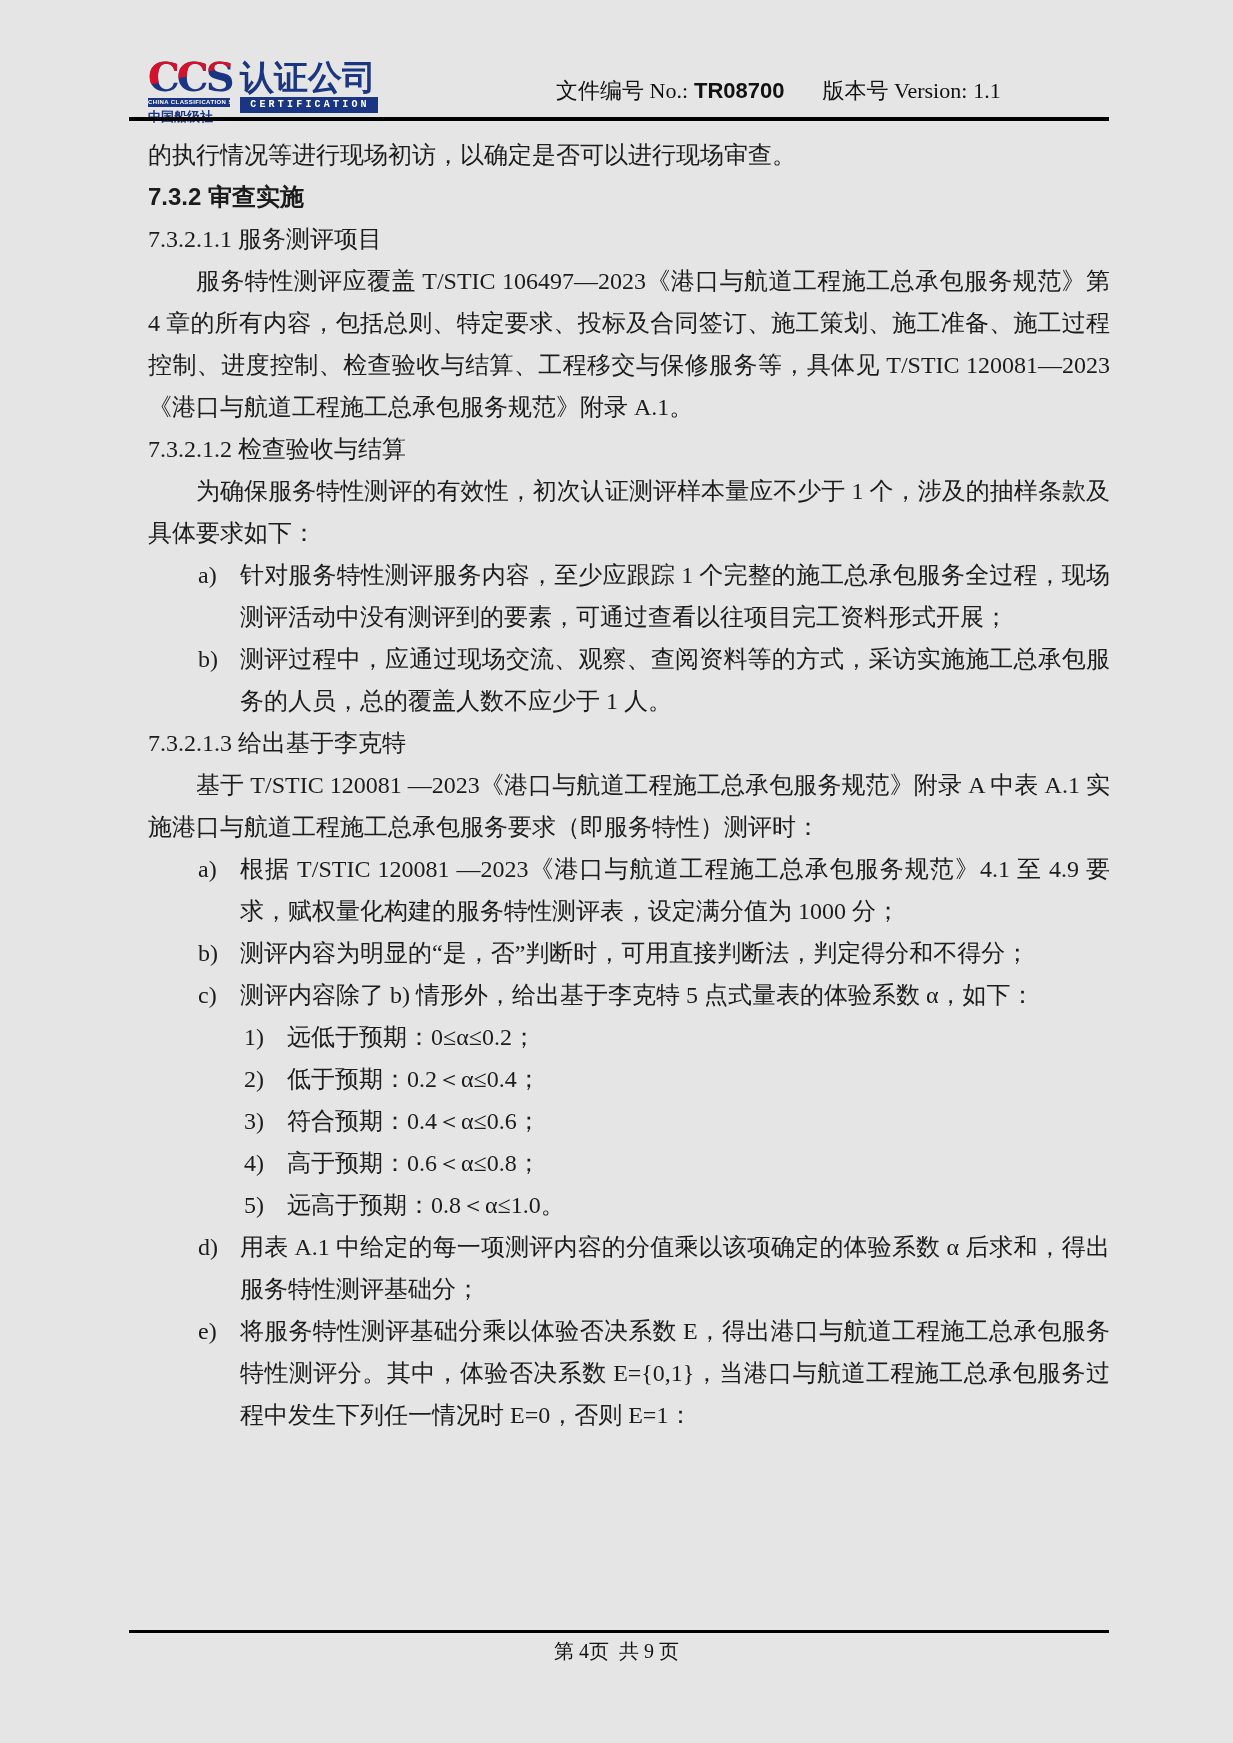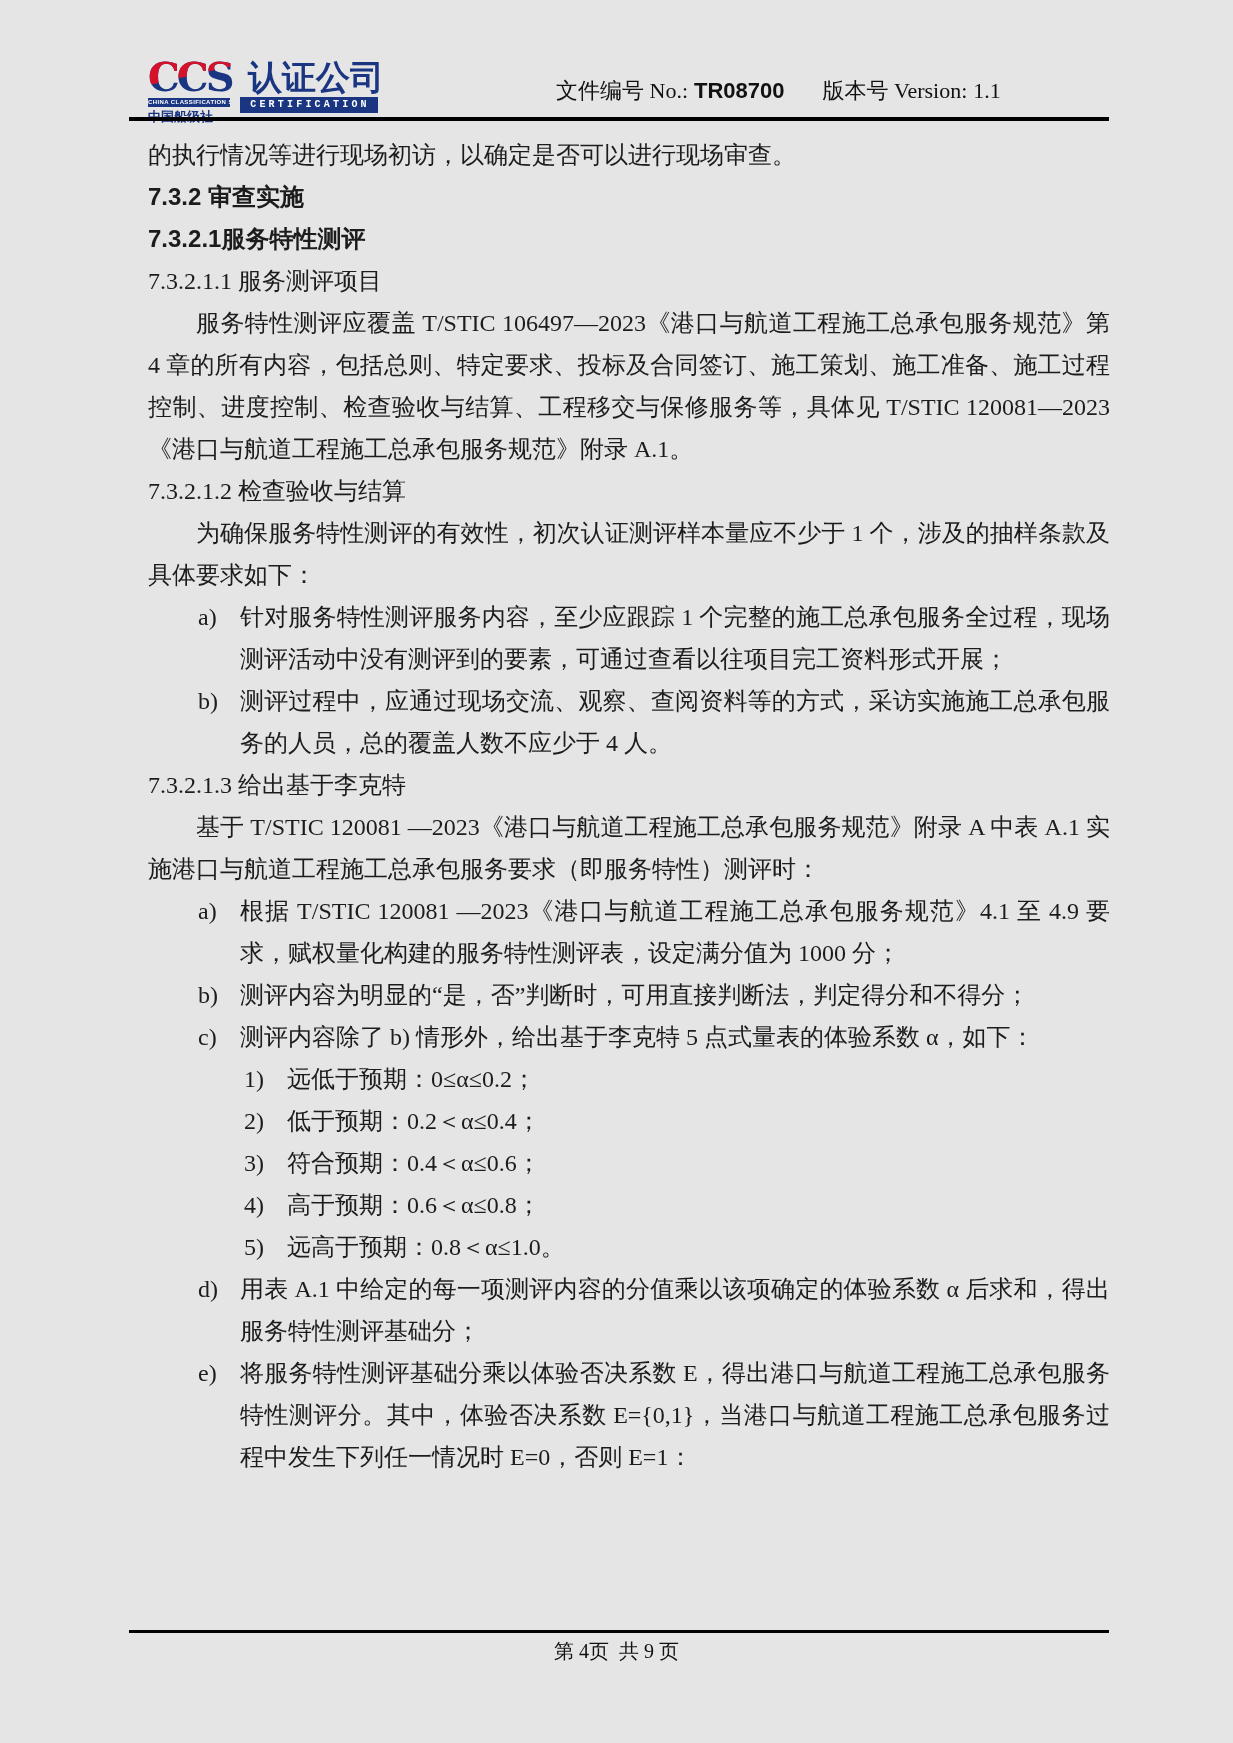--- a/index.html
+++ b/index.html
@@ -56,21 +56,20 @@
   }
   .logo-right { position: absolute; left: 240px; top: 60px; }
   .brand-cn {
     color: #1a3582;
     font-family: "Liberation Sans", sans-serif;
     font-weight: bold;
     font-size: 34px;
     line-height: 34px;
     letter-spacing: 0px;
     white-space: nowrap;
-    margin-left: 8px;
   }
   .brand-bar {
     margin-top: 3px;
     background: #1a3582;
     color: #ffffff;
     font-family: Liberation Mono, monospace;
     font-weight: bold;
     font-size: 10px;
     letter-spacing: 3.2px;
     text-align: center;
@@ -160,27 +159,26 @@
 
   <div class="doc-meta">
     <span>文件编号 No.:</span><span class="doc-no">TR08700</span><span class="version-label">版本号 Version:</span><span class="version-value">1.1</span>
   </div>
 
   <div class="header-rule"></div>
 
   <main class="content">
       <p class="p-noindent">的执行情况等进行现场初访，以确定是否可以进行现场审查。</p>
       <p class="h-bold">7.3.2 审查实施</p>
-      <p class="h-bold">7.3.2.1服务特性测评</p>
       <p class="h">7.3.2.1.1 服务测评项目</p>
       <p class="p">服务特性测评应覆盖 T/STIC 106497—2023《港口与航道工程施工总承包服务规范》第 4 章的所有内容，包括总则、特定要求、投标及合同签订、施工策划、施工准备、施工过程控制、进度控制、检查验收与结算、工程移交与保修服务等，具体见 T/STIC 120081—2023《港口与航道工程施工总承包服务规范》附录 A.1。</p>
       <p class="h">7.3.2.1.2 检查验收与结算</p>
       <p class="p">为确保服务特性测评的有效性，初次认证测评样本量应不少于 1 个，涉及的抽样条款及具体要求如下：</p>
       <div class="li li1"><span class="marker">a)</span><span class="li-text">针对服务特性测评服务内容，至少应跟踪 1 个完整的施工总承包服务全过程，现场测评活动中没有测评到的要素，可通过查看以往项目完工资料形式开展；</span></div>
-      <div class="li li1"><span class="marker">b)</span><span class="li-text">测评过程中，应通过现场交流、观察、查阅资料等的方式，采访实施施工总承包服务的人员，总的覆盖人数不应少于 4 人。</span></div>
+      <div class="li li1"><span class="marker">b)</span><span class="li-text">测评过程中，应通过现场交流、观察、查阅资料等的方式，采访实施施工总承包服务的人员，总的覆盖人数不应少于 1 人。</span></div>
       <p class="h">7.3.2.1.3 给出基于李克特</p>
       <p class="p">基于 T/STIC 120081 —2023《港口与航道工程施工总承包服务规范》附录 A 中表 A.1 实施港口与航道工程施工总承包服务要求（即服务特性）测评时：</p>
       <div class="li li1"><span class="marker">a)</span><span class="li-text">根据 T/STIC 120081 —2023《港口与航道工程施工总承包服务规范》4.1 至 4.9 要求，赋权量化构建的服务特性测评表，设定满分值为 1000 分；</span></div>
       <div class="li li1"><span class="marker">b)</span><span class="li-text">测评内容为明显的“是，否”判断时，可用直接判断法，判定得分和不得分；</span></div>
       <div class="li li1"><span class="marker">c)</span><span class="li-text">测评内容除了 b) 情形外，给出基于李克特 5 点式量表的体验系数 α，如下：</span></div>
       <div class="li li2"><span class="marker">1)</span><span class="li-text">远低于预期：0≤α≤0.2；</span></div>
       <div class="li li2"><span class="marker">2)</span><span class="li-text">低于预期：0.2＜α≤0.4；</span></div>
       <div class="li li2"><span class="marker">3)</span><span class="li-text">符合预期：0.4＜α≤0.6；</span></div>
       <div class="li li2"><span class="marker">4)</span><span class="li-text">高于预期：0.6＜α≤0.8；</span></div>
       <div class="li li2"><span class="marker">5)</span><span class="li-text">远高于预期：0.8＜α≤1.0。</span></div>

